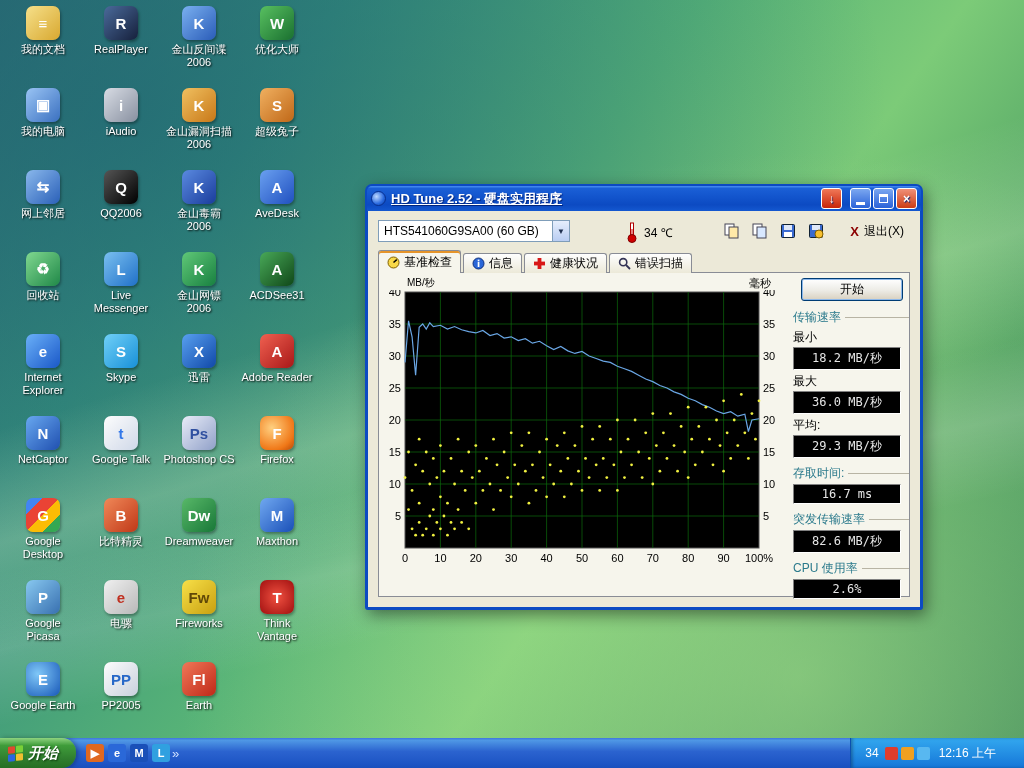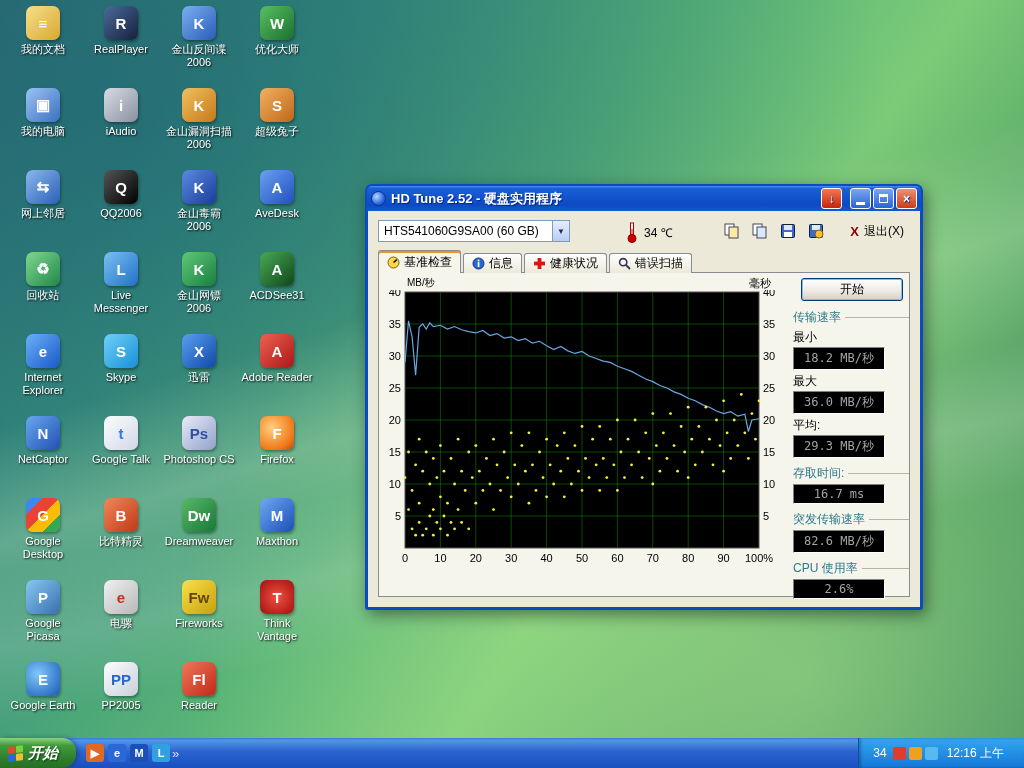--- a/index.html
+++ b/index.html
@@ -30,21 +30,21 @@
   #hdtune { position:absolute; left:365px; top:184px; width:558px; height:426px;
             background:#ece9d8; border:3px solid #0c4ac2; border-radius:7px 7px 3px 3px;
             box-shadow:3px 5px 16px rgba(0,0,0,.45); z-index:10; }
   .titlebar { height:25px; margin:-1px -1px 0 -1px; border-radius:5px 5px 0 0;
               background:linear-gradient(180deg,#4a90f4 0%,#1a5fd6 10%,#1254cc 45%,#0c4ac2 75%,#1458d0 100%);
               display:flex; align-items:center; padding:0 4px; color:#fff;
               font-weight:bold; font-size:13px; text-shadow:1px 1px 1px #00247c; }
   .app-icon { width:15px; height:15px; border-radius:50%; margin-right:5px;
               background:radial-gradient(circle at 35% 35%,#bcd8ff,#2a6ae0 60%,#0a3ca0);
               border:1px solid #083090; }
-  .titlebar .title { flex:1; white-space:nowrap; overflow:hidden; }
+  .titlebar .title { flex:1; white-space:nowrap; overflow:hidden;text-decoration:underline; }
   .tbtn { width:21px; height:21px; border-radius:3px; margin-left:2px; border:1px solid #fff;
           display:flex; align-items:center; justify-content:center; color:#fff;
           font-size:12px; font-weight:bold; cursor:pointer; }
   .tbtn.blue { background:linear-gradient(#7ba7f0,#2a62d8); }
   .tbtn.red  { background:linear-gradient(#f09078,#cc3c14); }
   .tbtn.update { background:linear-gradient(#f07858,#c82408); margin-right:6px; }
   .glyph-min { width:9px; height:3px; background:#fff; margin-top:9px; }
   .glyph-max { width:9px; height:9px; border:1px solid #fff; border-top:3px solid #fff; }
 
   
@@ -81,21 +81,21 @@
 
   .results { position:absolute; left:414px; top:0; width:116px; font-size:12px; }
   .xp-btn { display:block; width:102px; height:23px; margin:5px 0 8px 8px;
             border:1px solid #003c74; border-radius:3px; font-size:12px;
             background:linear-gradient(#ffffff,#ecebe5 55%,#d8d0bf);
             box-shadow:inset 0 0 0 1px #8db8ea; cursor:pointer;
             font-family:"Liberation Sans",sans-serif; }
   .sec { display:flex; align-items:center; gap:4px; color:#2b7a8c; margin:7px 0 2px; white-space:nowrap; }
   .sec::after { content:""; flex:1; border-top:1px solid #b8b4a4; min-width:4px; }
   .sub { margin:3px 0 1px; }
-  .valbox { width:92px; background:#000; color:#a3a3a3; font-family:"DejaVu Sans Mono",monospace;
+  .valbox { width:108px; background:#000; color:#e5e5e5; font-family:"DejaVu Sans Mono",monospace;
             font-size:12px; text-align:center; padding:2px 0;
             border:1px solid; border-color:#808080 #fff #fff #808080; }
 
   
   #taskbar { position:absolute; left:0; bottom:0; width:1024px; height:30px; z-index:50;
              background:linear-gradient(#3f76dd,#4f97e5 8%,#2b63cf 45%,#1d54c4 88%,#1a4fbc);
              display:flex; align-items:center; }
   .startbtn { height:30px; padding:0 18px 0 8px; border-radius:0 14px 14px 0;
               background:linear-gradient(#8ed37f,#3f9c3a 25%,#2f7d2e 70%,#256f24);
               display:flex; align-items:center; gap:5px; color:#fff; font-weight:bold;
@@ -107,21 +107,21 @@
   .qlicon { width:18px; height:18px; border-radius:3px; display:flex; align-items:center;
             justify-content:center; color:#fff; font-size:11px; font-weight:bold; cursor:pointer; }
   .chev { color:#cfe0ff; font-size:13px; margin-left:2px; cursor:pointer; }
   .taskbtn { margin-left:10px; width:158px; height:24px; border-radius:3px;
              background:linear-gradient(#1a48ac,#12409e); box-shadow:inset 1px 1px 3px rgba(0,0,0,.5);
              display:flex; align-items:center; gap:5px; padding:0 6px; color:#fff;
              font-size:12px; cursor:pointer; white-space:nowrap; overflow:hidden; }
   .taskbtn .mini { width:14px; height:14px; border-radius:50%; flex:none;
                    background:radial-gradient(circle at 35% 35%,#bcd8ff,#2a6ae0 60%,#0a3ca0); }
   #tray { margin-left:auto; height:30px; display:flex; align-items:center; gap:6px;
-          padding:0 20px 0 14px; color:#fff; font-size:12px;
+          padding:0 28px 0 14px; color:#fff; font-size:12px;
           background:linear-gradient(#33a8ef,#1576d8); border-left:1px solid #0a50b0;
           box-shadow:inset 2px 0 3px rgba(0,0,0,.25); }
   .trayicon { width:13px; height:13px; border-radius:2px; cursor:pointer; }
   #watermark { position:absolute; right:8px; bottom:1px; z-index:60; color:#fff;
                font-size:26px; font-weight:bold; text-shadow:0 1px 4px rgba(0,0,0,.45); }
 </style>
 </head>
 <body>
 
 <div id="screen">
@@ -269,21 +269,21 @@
       <div class="dicon">
         <div class="ic" style="background: radial-gradient(circle at 35% 35%, rgb(128, 200, 248), rgb(24, 88, 184));">E</div>
         <div class="lbl">Google Earth</div>
       </div>
       <div class="dicon">
         <div class="ic" style="background: linear-gradient(135deg, rgb(253, 253, 253), rgb(200, 208, 220)); color: rgb(40, 104, 200);">PP</div>
         <div class="lbl">PP2005</div>
       </div>
       <div class="dicon">
         <div class="ic" style="background: linear-gradient(135deg, rgb(240, 120, 88), rgb(192, 40, 24));">Fl</div>
-        <div class="lbl">Reader</div>
+        <div class="lbl">Earth</div>
       </div>
     </div>
 
   <div id="hdtune">
     <div class="titlebar">
       <span class="app-icon"></span>
       <span class="title">HD Tune 2.52 - 硬盘实用程序</span>
       <span class="tbtn update">↓</span>
       <span class="tbtn blue">
           <span class="glyph-min"></span>

